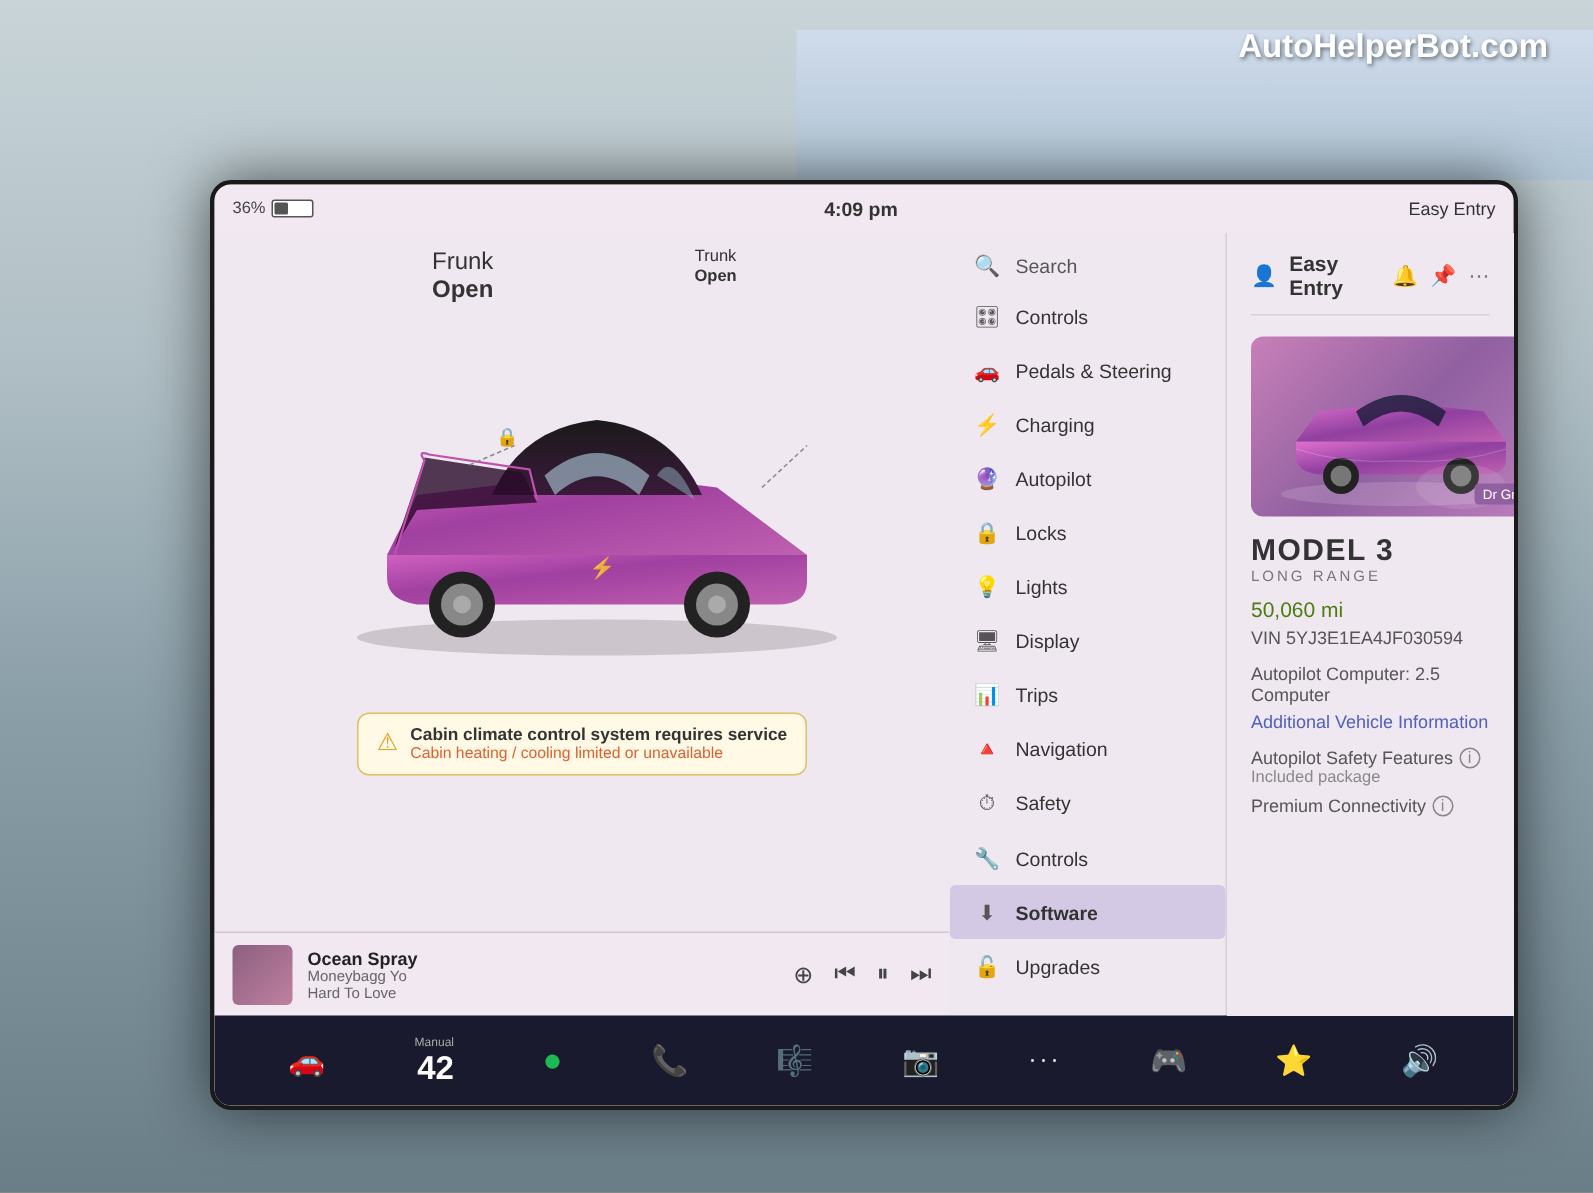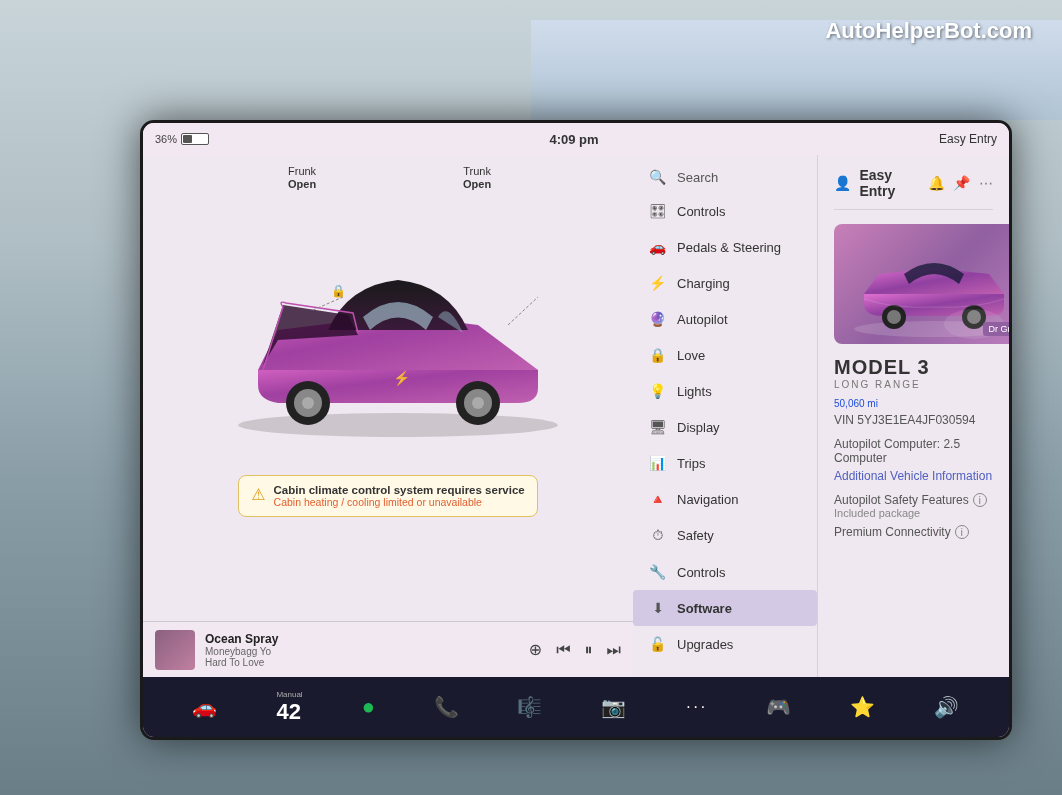--- a/index.html
+++ b/index.html
@@ -141,21 +141,21 @@
     
     .car-labels {
       width: 100%;
       position: relative;
       height: 30px;
     }
     .frunk-label {
       position: absolute;
       left: 145px;
       top: 0;
-      font-size: 11px;
+      font-size: 16px;
       color: #333;
       text-align: left;
       line-height: 1.2;
     }
     .trunk-label {
       position: absolute;
       left: 320px;
       top: 0;
       font-size: 11px;
       color: #333;
@@ -339,22 +339,22 @@
       letter-spacing: 1px;
     }
     .model-variant {
       font-size: 10px;
       color: #777;
       letter-spacing: 2px;
       text-transform: uppercase;
       margin-bottom: 8px;
     }
     .mileage {
-      font-size: 10px;
-      color: #1d4ed8;
+      font-size: 14px;
+      color: #4d7c0f;
       margin-bottom: 4px;
     }
     .vin {
       font-size: 12px;
       color: #555;
       margin-bottom: 10px;
     }
     .autopilot-computer {
       font-size: 12px;
       color: #555;
@@ -423,21 +423,21 @@
       flex-direction: column;
       align-items: center;
       gap: 3px;
       color: white;
       font-size: 20px;
       cursor: pointer;
     }
     .taskbar-temp {
       display: flex;
       flex-direction: column;
-      align-items: flex-start;
+      align-items: flex-end;
     }
     .taskbar-temp .label {
       font-size: 8px;
       color: #aaa;
     }
     .taskbar-temp .value {
       font-size: 22px;
       font-weight: 700;
       color: white;
     }
@@ -582,21 +582,21 @@
           <div class="menu-item">
             <span class="menu-icon">⚡</span>
             <span>Charging</span>
           </div>
           <div class="menu-item">
             <span class="menu-icon">🔮</span>
             <span>Autopilot</span>
           </div>
           <div class="menu-item">
             <span class="menu-icon">🔒</span>
-            <span>Love</span>
+            <span>Locks</span>
           </div>
           <div class="menu-item">
             <span class="menu-icon">💡</span>
             <span>Lights</span>
           </div>
           <div class="menu-item">
             <span class="menu-icon">🖥</span>
             <span>Display</span>
           </div>
           <div class="menu-item">

